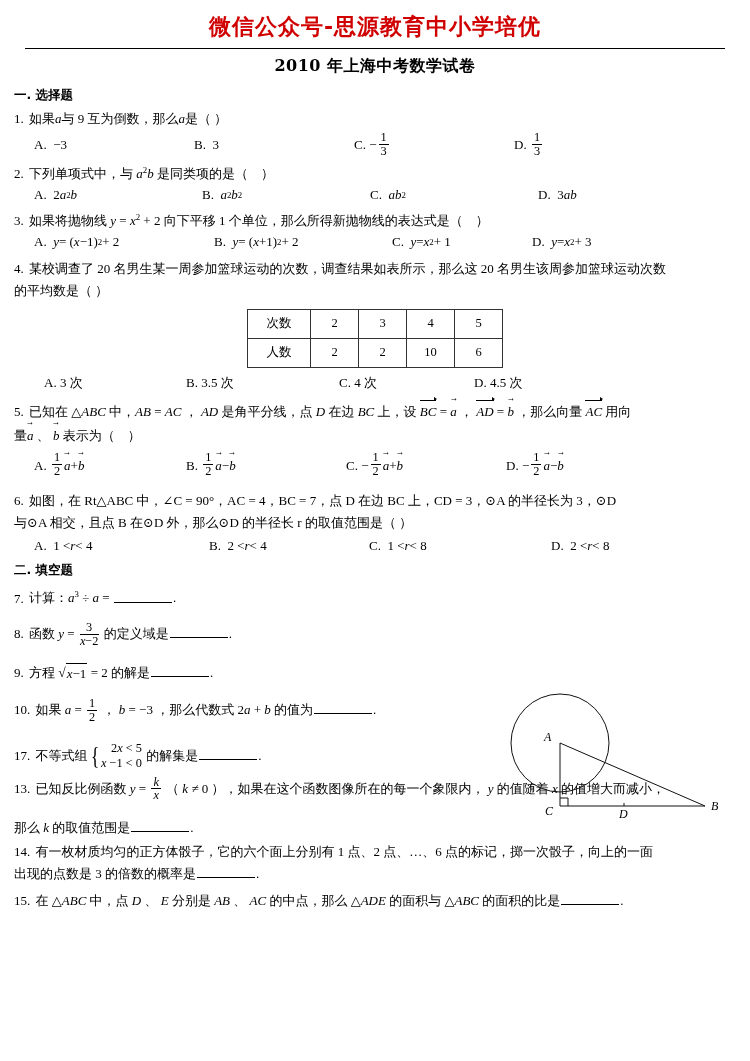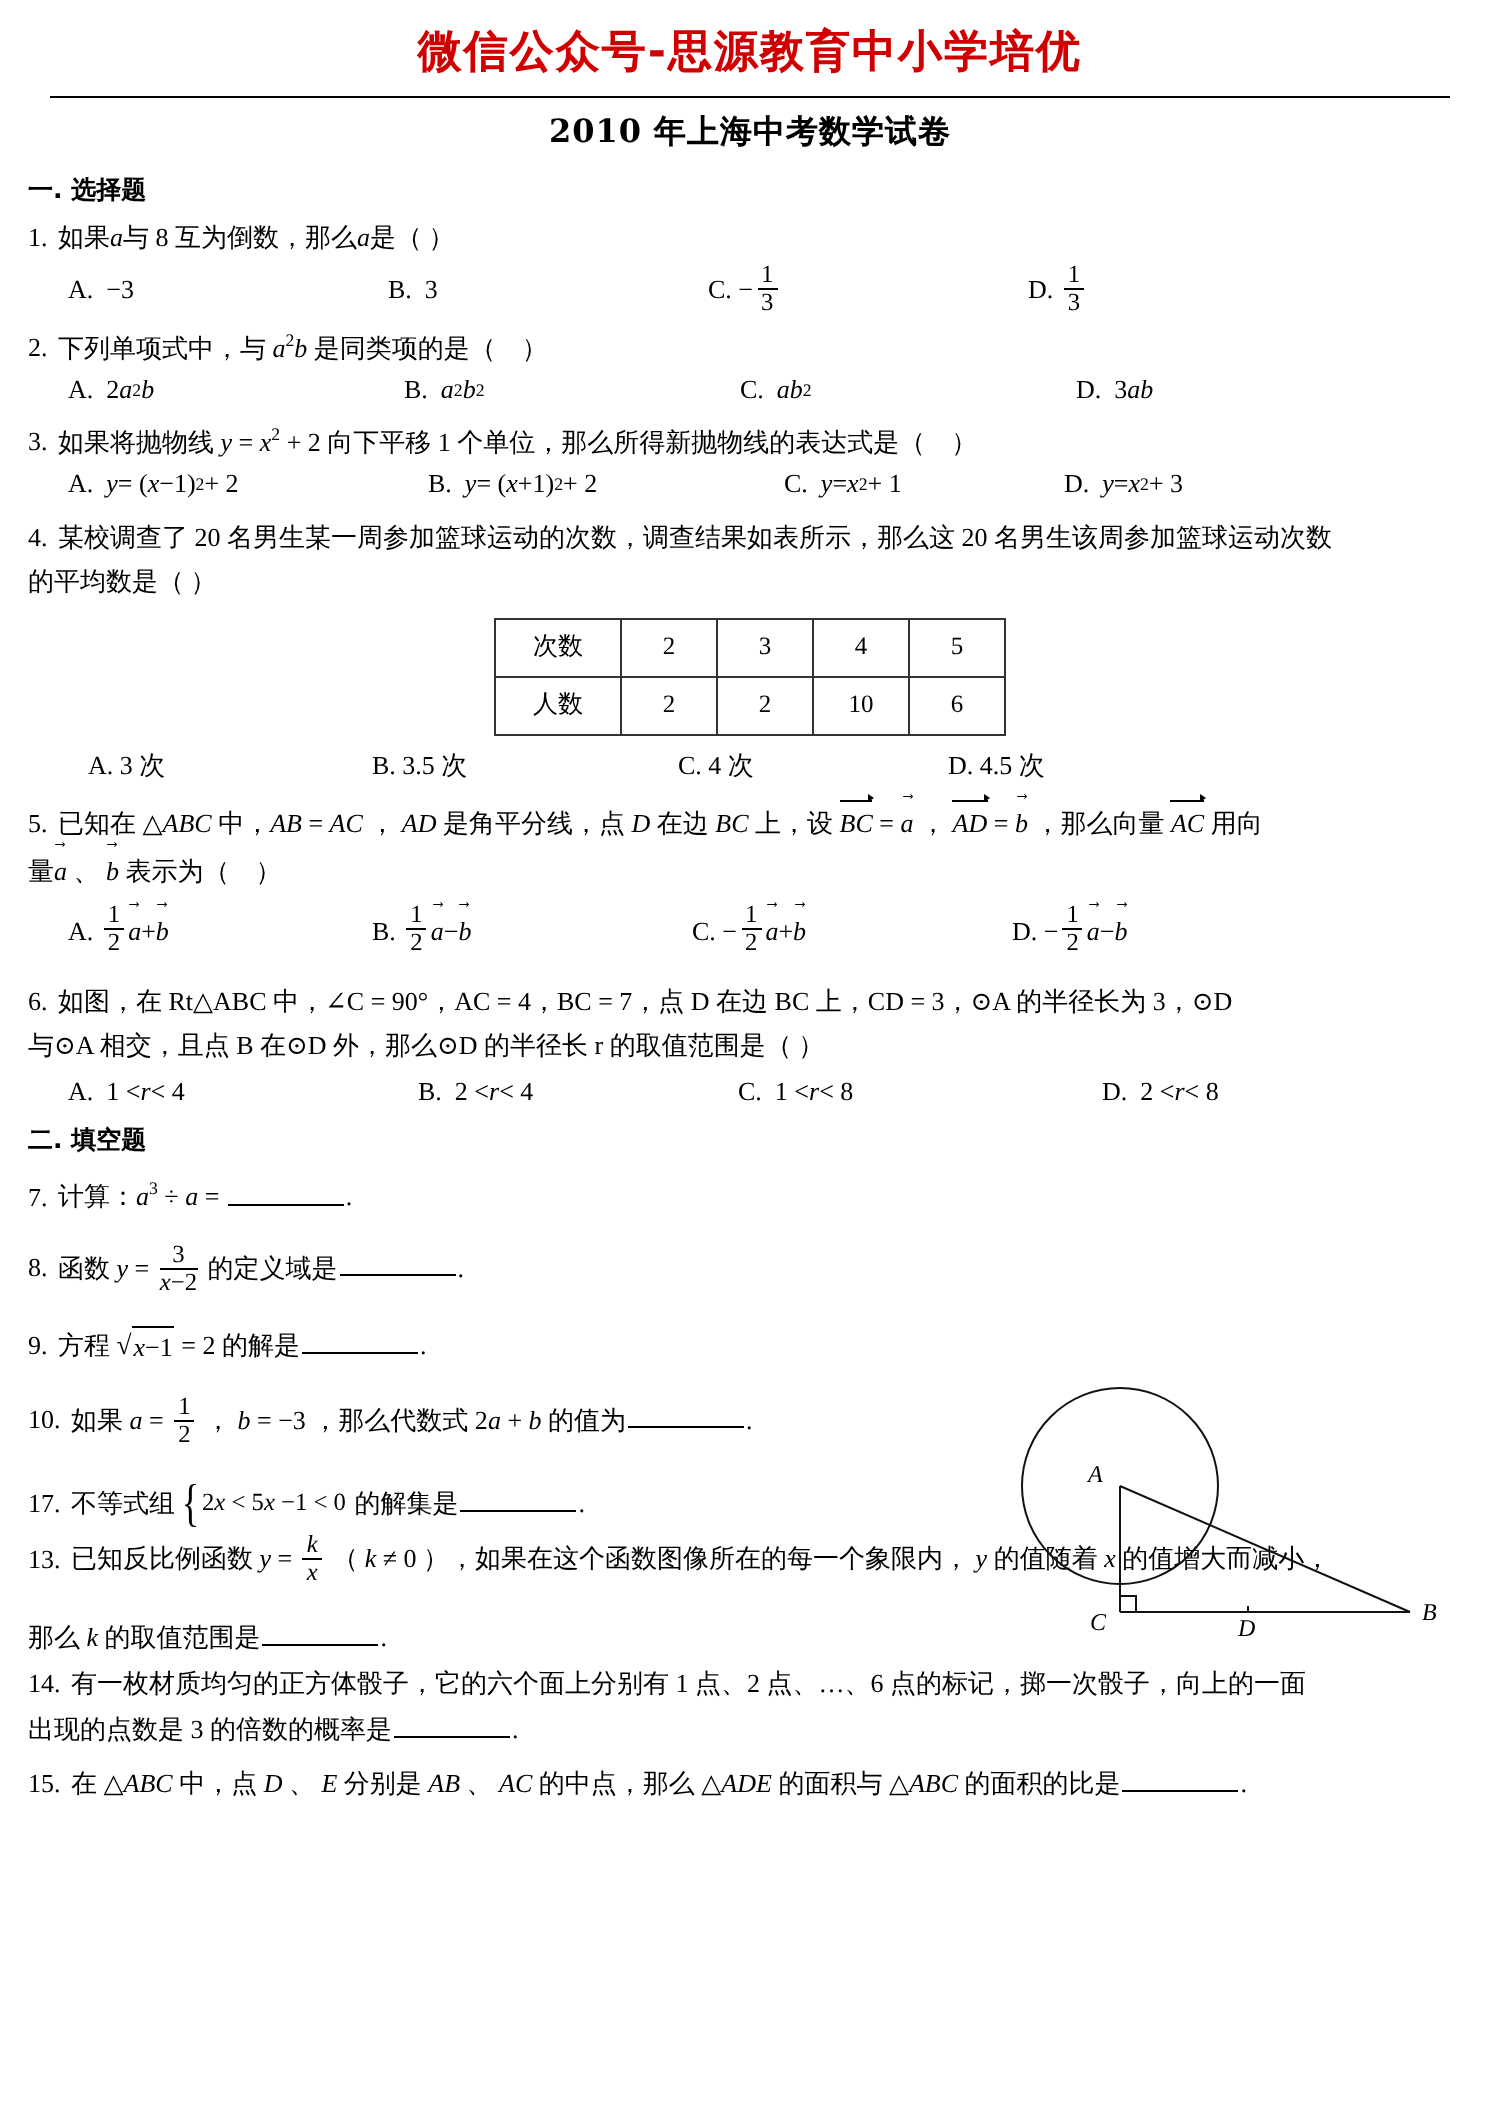--- a/index.html
+++ b/index.html
@@ -151,21 +151,21 @@
   }
   .brace .bchar {
     font-size: 2.0em;
     line-height: 0.82;
     font-style: normal;
     transform: scaleX(0.7);
     display: inline-block;
   }
   .brace .rows {
     display: inline-flex;
-    flex-direction: row;
+    flex-direction: column;
     font-size: 0.95em;
     line-height: 1.25;
     align-items: flex-end;
   }
 
   
   .tbl-wrap { display: flex; justify-content: center; margin: 8px 0 4px 0; }
   table.stat {
     border-collapse: collapse;
     font-size: 12.5px;
@@ -200,21 +200,21 @@
 <div class="page">
 
   <div class="banner">微信公众号-思源教育中小学培优</div>
   <hr class="rule">
   <div class="doc-title">2010 年上海中考数学试卷</div>
 
   <div class="section-head">一. 选择题</div>
 
   <div class="q">
     <span class="num">1.</span>
-    <span>如果</span><i>a</i><span>与 8 互为倒数，那么</span><i>a</i><span>是（     ）</span>
+    <span>如果</span><i>a</i><span>与 9 互为倒数，那么</span><i>a</i><span>是（     ）</span>
   </div>
   <div class="opts w4">
     <span class="op">
       <span>A.</span>&nbsp;&nbsp;−3
     </span>
     <span class="op">
       <span>B.</span>&nbsp;&nbsp;3
     </span>
     <span class="op">
       <span>C.</span>&nbsp;−<span class="frac">

